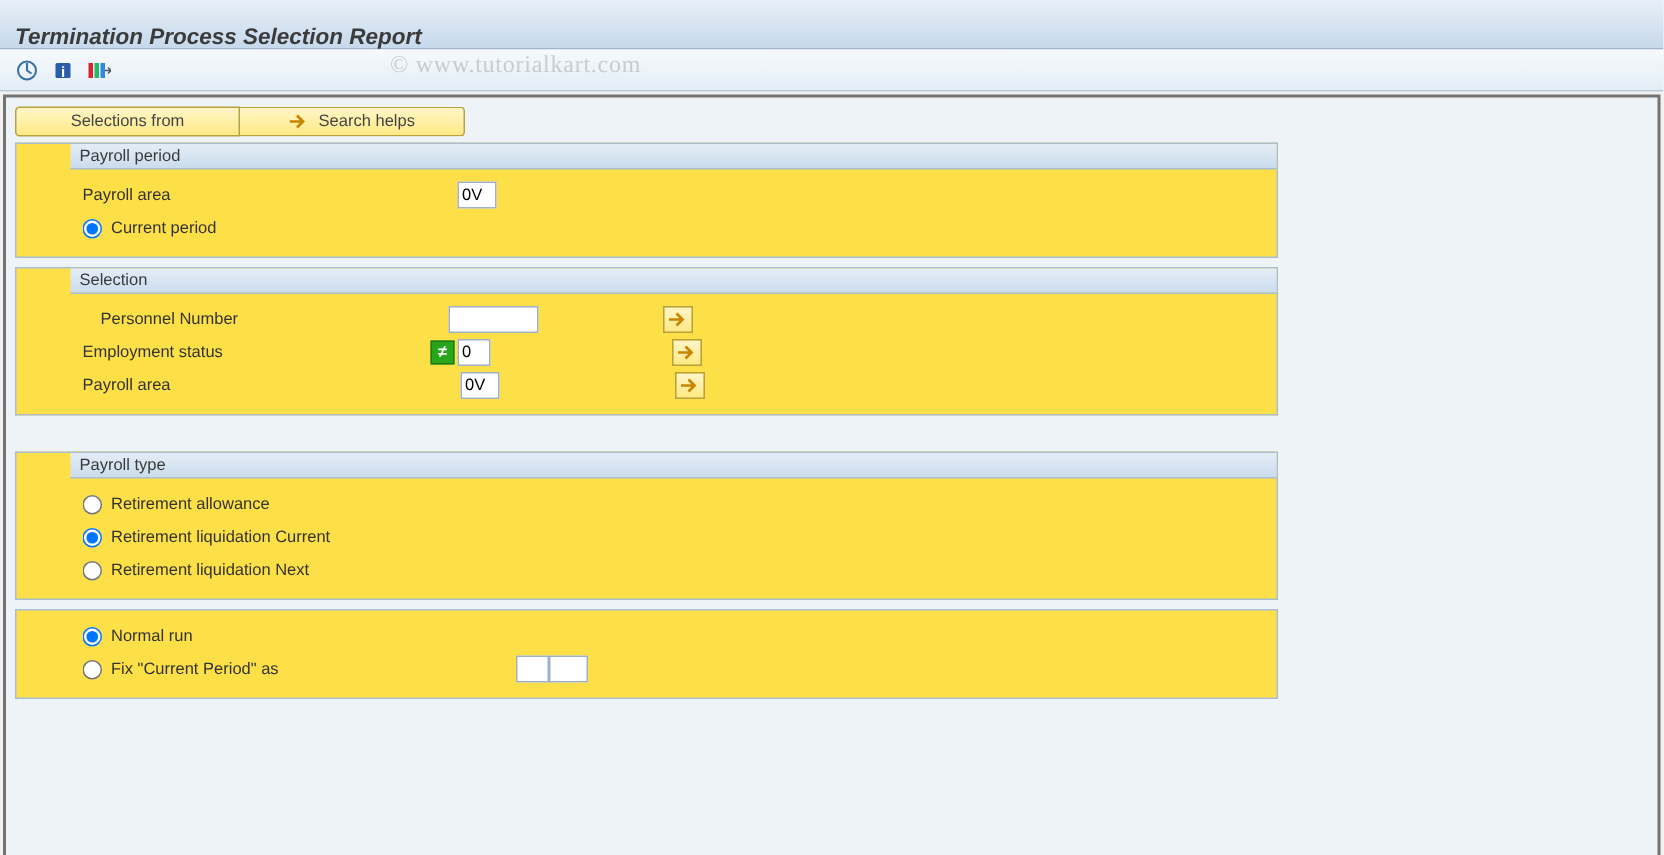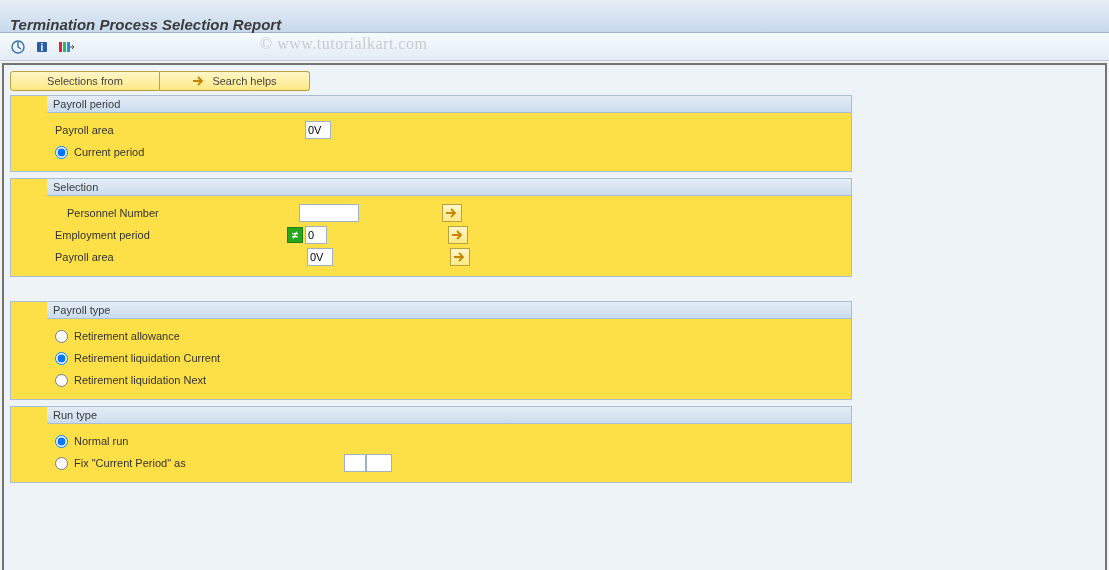--- a/index.html
+++ b/index.html
@@ -100,21 +100,21 @@
         <label class="field-label" style="width:232px;margin-left:12px;">Personnel Number</label>
         <input class="text-in w60" value="" style="">
         <span class="spacer-to-multi" style="width:83px;"></span>
         <span class="multi-btn">
           <svg width="12" height="10" viewBox="0 0 12 10">
               <path d="M0 5 L8 5 M5 1 L9 5 L5 9" stroke="#c88400" stroke-width="1.8" fill="none"></path>
             </svg>
         </span>
       </div>
       <div class="row">
-        <label class="field-label" style="width:232px;">Employment period</label>
+        <label class="field-label" style="width:232px;">Employment status</label>
         <span class="neq-badge">≠</span>
         <input class="text-in w20" value="0" style="">
         <span class="spacer-to-multi" style="width:121px;"></span>
         <span class="multi-btn">
           <svg width="12" height="10" viewBox="0 0 12 10">
               <path d="M0 5 L8 5 M5 1 L9 5 L5 9" stroke="#c88400" stroke-width="1.8" fill="none"></path>
             </svg>
         </span>
       </div>
       <div class="row">
@@ -144,21 +144,20 @@
         <span class="radio-label">Retirement liquidation Current</span>
       </div>
       <div class="row">
         <input type="radio" name="pt" style="">
         <span class="radio-label">Retirement liquidation Next</span>
       </div>
     </div>
   </div>
 
   <div class="group wide">
-    <div class="group-header">Run type</div>
     <div class="group-body">
       <div class="row">
         <input type="radio" name="rt" checked="" style="">
         <span class="radio-label">Normal run</span>
       </div>
       <div class="row">
         <input type="radio" name="rt" style="">
         <span class="radio-label" style="width:270px; display:inline-block;">Fix "Current Period" as</span>
         <input class="text-in w20" value="" style="">
         <input class="text-in w25" value="" style="">

